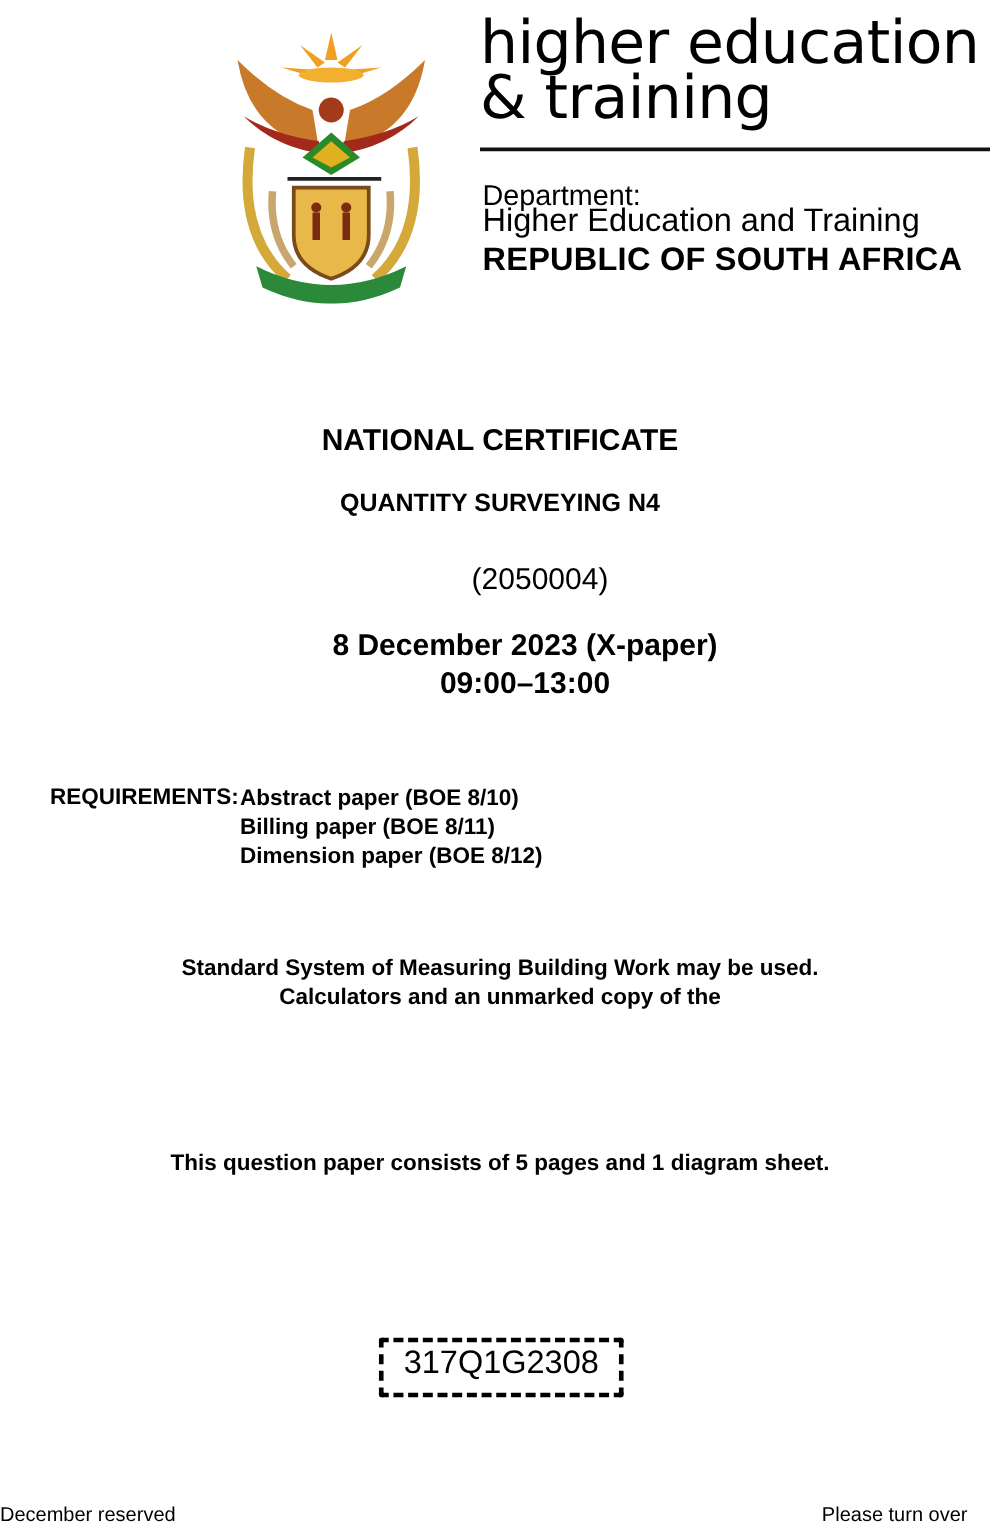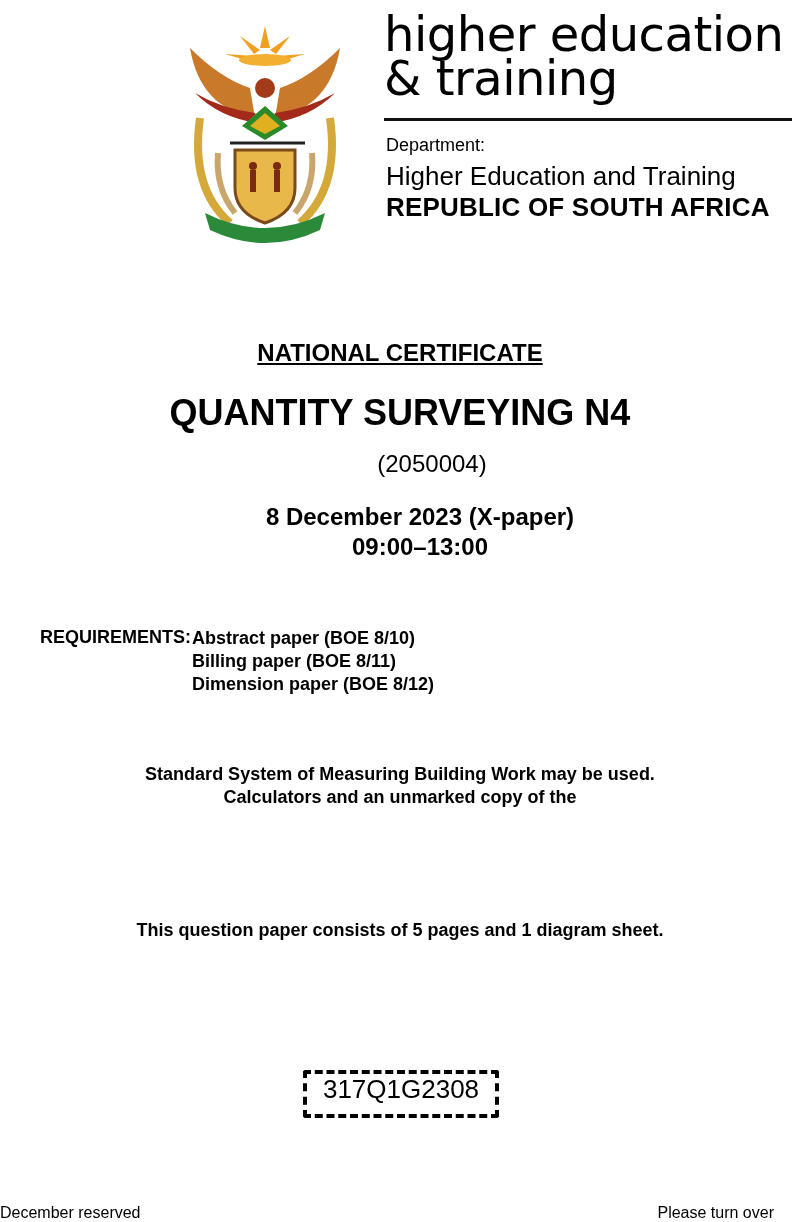--- a/index.html
+++ b/index.html
@@ -1,26 +1,26 @@
 <!DOCTYPE html>
 <html><head>
 <meta charset="utf-8">
 <style>
   html, body { margin:0; padding:0; background:#fff; }
   body { width:800px; height:1222px; position:relative; overflow:hidden; font-family:"Liberation Sans", sans-serif; color:#000; }
   .abs { position:absolute; }
   .crest { left:180px; top:18px; width:170px; height:225px; }
   .brand-title { left:384px; top:12px; font-family:"DejaVu Sans", sans-serif; font-size:48px; line-height:44px; letter-spacing:-0.5px; font-weight:400; }
   .brand-rule { left:384px; top:118px; width:408px; height:3px; background:#111; }
-  .dept1 { left:386px; top:130px; font-size:18px; line-height:30px; }
+  .dept1 { left:386px; top:141px; font-size:23px; line-height:30px; }
   .dept2 { left:386px; top:161px; font-size:26px; line-height:30px; }
   .dept3 { left:386px; top:192px; font-size:26px; line-height:30px; font-weight:bold; letter-spacing:0.2px; }
   .center { left:0; width:800px; text-align:center; }
-  .t1 { top:339px; font-size:24px; font-weight:bold;text-decoration:underline; }
-  .t2 { top:392px; font-size:36px; font-weight:bold; }
+  .t1 { top:339px; font-size:24px; font-weight:bold; }
+  .t2 { top:392px; font-size:20px; font-weight:bold; }
   .t3 { top:450px; font-size:24px;padding-left:32px; }
   .t4 { top:502px; font-size:24px; font-weight:bold; line-height:30px;margin-left:20px; }
   .req-label { left:0; top:627px; font-size:18px; font-weight:bold;padding-left:40px; }
   .req-items { left:175px; top:627px; font-size:18px; font-weight:bold; line-height:23px;margin-left:17px; }
   .calc { top:763px; font-size:18px; font-weight:bold; line-height:23px; }
   .pages { top:920px; font-size:18px; font-weight:bold; }
   .code-box { left:303px; top:1070px; width:188px; height:40px; border:4px dashed #000; border-radius:3px; display:flex; align-items:flex-start; justify-content:center; font-size:26px; }
   .foot-l { left:0; top:1204px; font-size:16px; }
   .foot-r { right:26px; top:1204px; font-size:16px; }
 </style>

